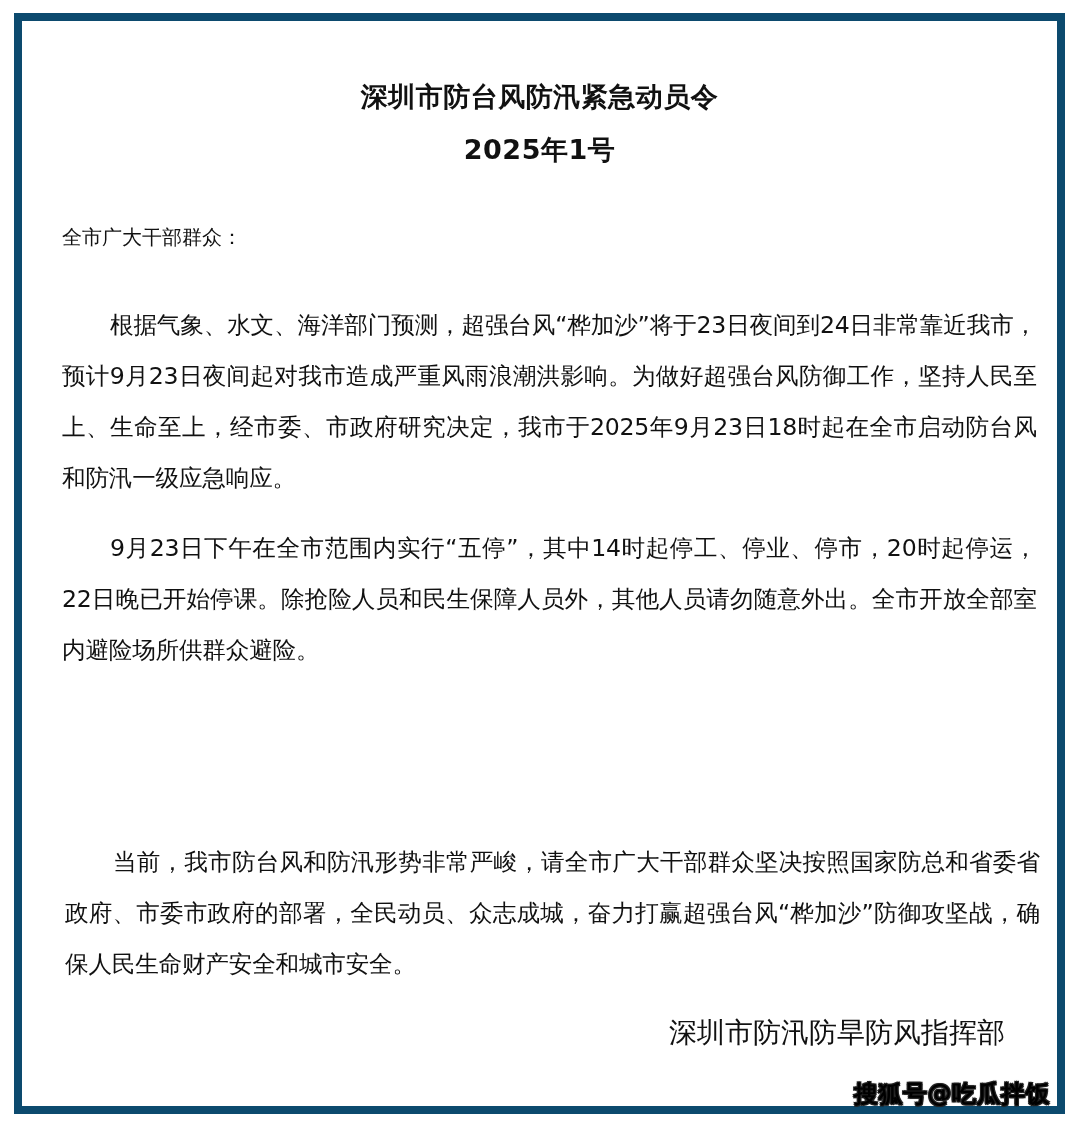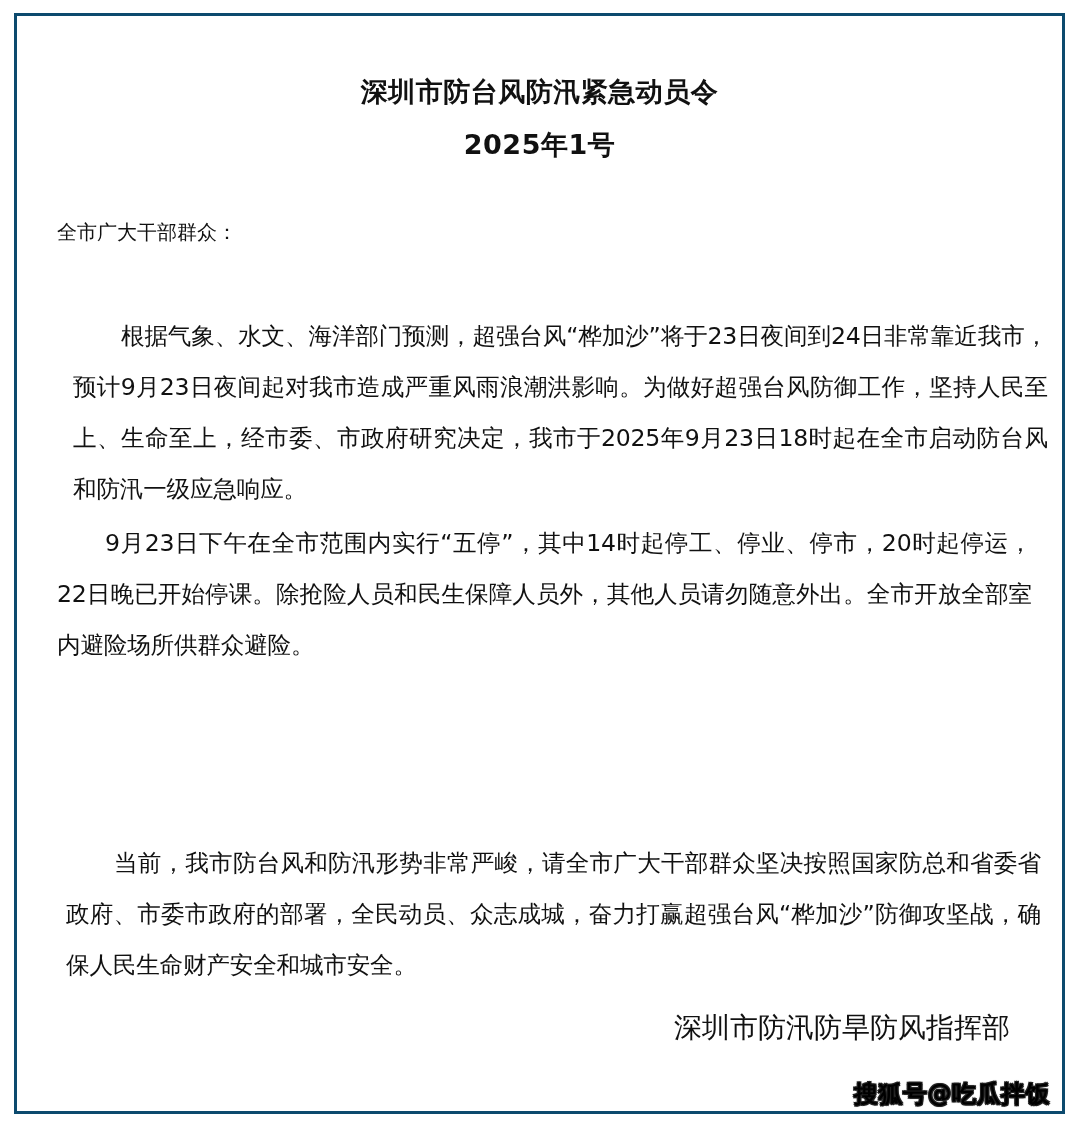--- a/index.html
+++ b/index.html
@@ -14,21 +14,21 @@
       overflow: hidden;
       font-family: "DejaVu Sans", "Liberation Sans", sans-serif;
       color: #111111;
     }
     .frame {
       position: absolute;
       left: 14px;
       top: 13px;
       width: 1051px;
       height: 1101px;
-      border: 3px solid #0c4a6e;
+      border: 8px solid #0c4a6e;
       box-sizing: border-box;
       background: #ffffff;
     }
     .title {
       position: absolute;
       left: 0;
       width: 100%;
       text-align: center;
       font-weight: bold;
       font-size: 27px;
@@ -83,20 +83,20 @@
   </style>
 </head>
 <body>
 
 <div class="frame">
   <div class="title main">深圳市防台风防汛紧急动员令</div>
   <div class="title sub">2025年1号</div>
 
   <div class="salutation">全市广大干部群众：</div>
 
-  <p class="para p1" style="margin:16px">根据气象、水文、海洋部门预测，超强台风“桦加沙”将于23日夜间到24日非常靠近我市，预计9月23日夜间起对我市造成严重风雨浪潮洪影响。为做好超强台风防御工作，坚持人民至上、生命至上，经市委、市政府研究决定，我市于2025年9月23日18时起在全市启动防台风和防汛一级应急响应。</p>
+  <p class="para p1" style="margin:0">根据气象、水文、海洋部门预测，超强台风“桦加沙”将于23日夜间到24日非常靠近我市，预计9月23日夜间起对我市造成严重风雨浪潮洪影响。为做好超强台风防御工作，坚持人民至上、生命至上，经市委、市政府研究决定，我市于2025年9月23日18时起在全市启动防台风和防汛一级应急响应。</p>
   <p class="para p2" style="margin:0">9月23日下午在全市范围内实行“五停”，其中14时起停工、停业、停市，20时起停运，22日晚已开始停课。除抢险人员和民生保障人员外，其他人员请勿随意外出。全市开放全部室内避险场所供群众避险。</p>
-  <p class="para p4" style="margin:9px">当前，我市防台风和防汛形势非常严峻，请全市广大干部群众坚决按照国家防总和省委省政府、市委市政府的部署，全民动员、众志成城，奋力打赢超强台风“桦加沙”防御攻坚战，确保人民生命财产安全和城市安全。</p>
+  <p class="para p4" style="margin:3px">当前，我市防台风和防汛形势非常严峻，请全市广大干部群众坚决按照国家防总和省委省政府、市委市政府的部署，全民动员、众志成城，奋力打赢超强台风“桦加沙”防御攻坚战，确保人民生命财产安全和城市安全。</p>
 
   <div class="signature org">深圳市防汛防旱防风指挥部</div>
 </div>
 
 <div class="watermark">搜狐号@吃瓜拌饭</div>
 
 </body></html>

